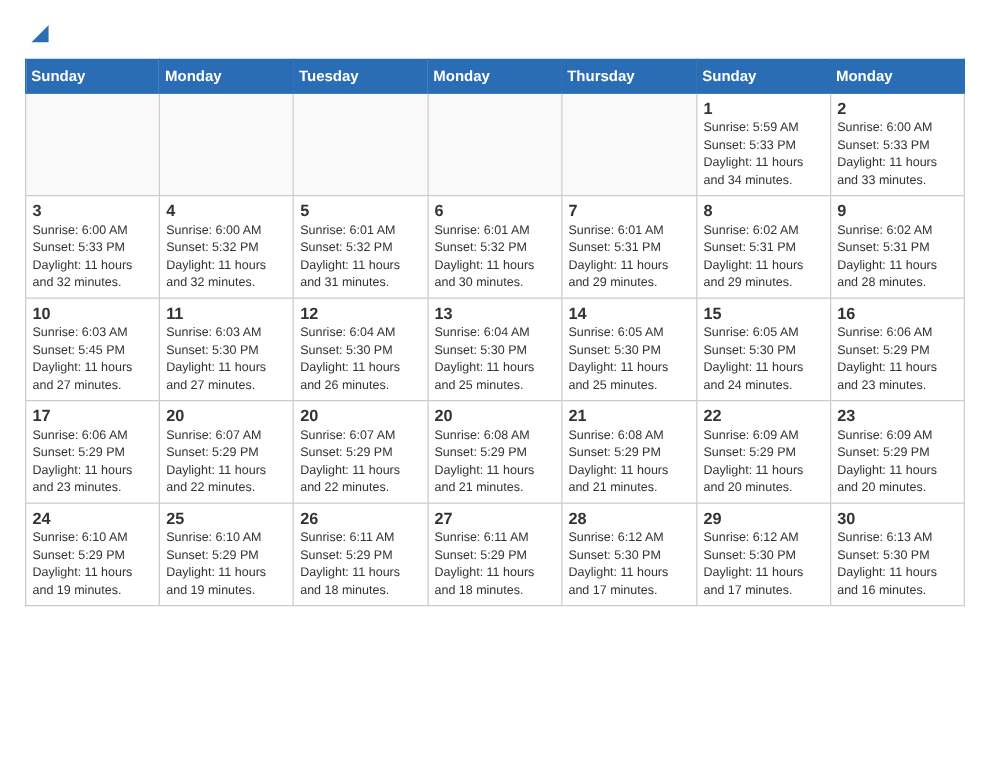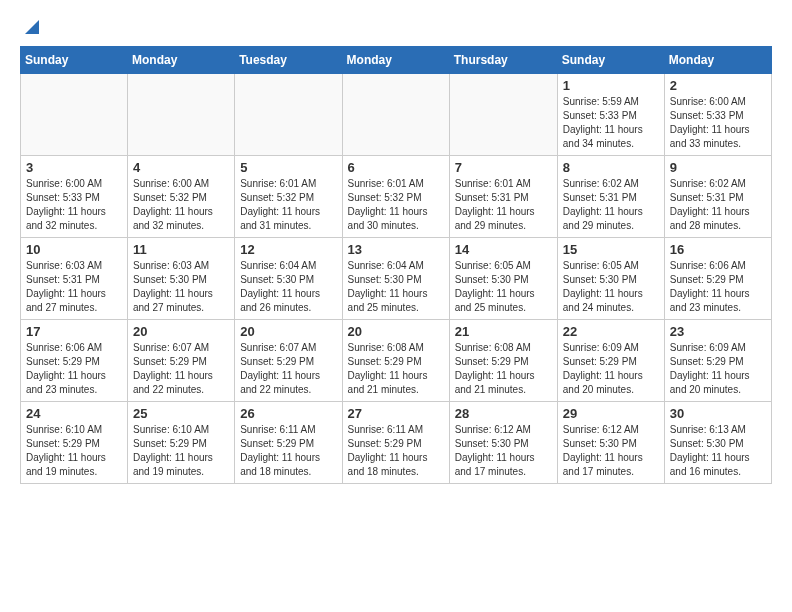--- a/index.html
+++ b/index.html
@@ -189,21 +189,21 @@
             <span class="day-number">9</span>
             <div class="day-info">Sunrise: 6:02 AM
 Sunset: 5:31 PM
 Daylight: 11 hours and 28 minutes.</div>
           </td>
         </tr>
         <tr>
           <td>
             <span class="day-number">10</span>
             <div class="day-info">Sunrise: 6:03 AM
-Sunset: 5:31 PM
+Sunset: 5:45 PM
 Daylight: 11 hours and 27 minutes.</div>
           </td>
           <td>
             <span class="day-number">11</span>
             <div class="day-info">Sunrise: 6:03 AM
 Sunset: 5:30 PM
 Daylight: 11 hours and 27 minutes.</div>
           </td>
           <td>
             <span class="day-number">12</span>

